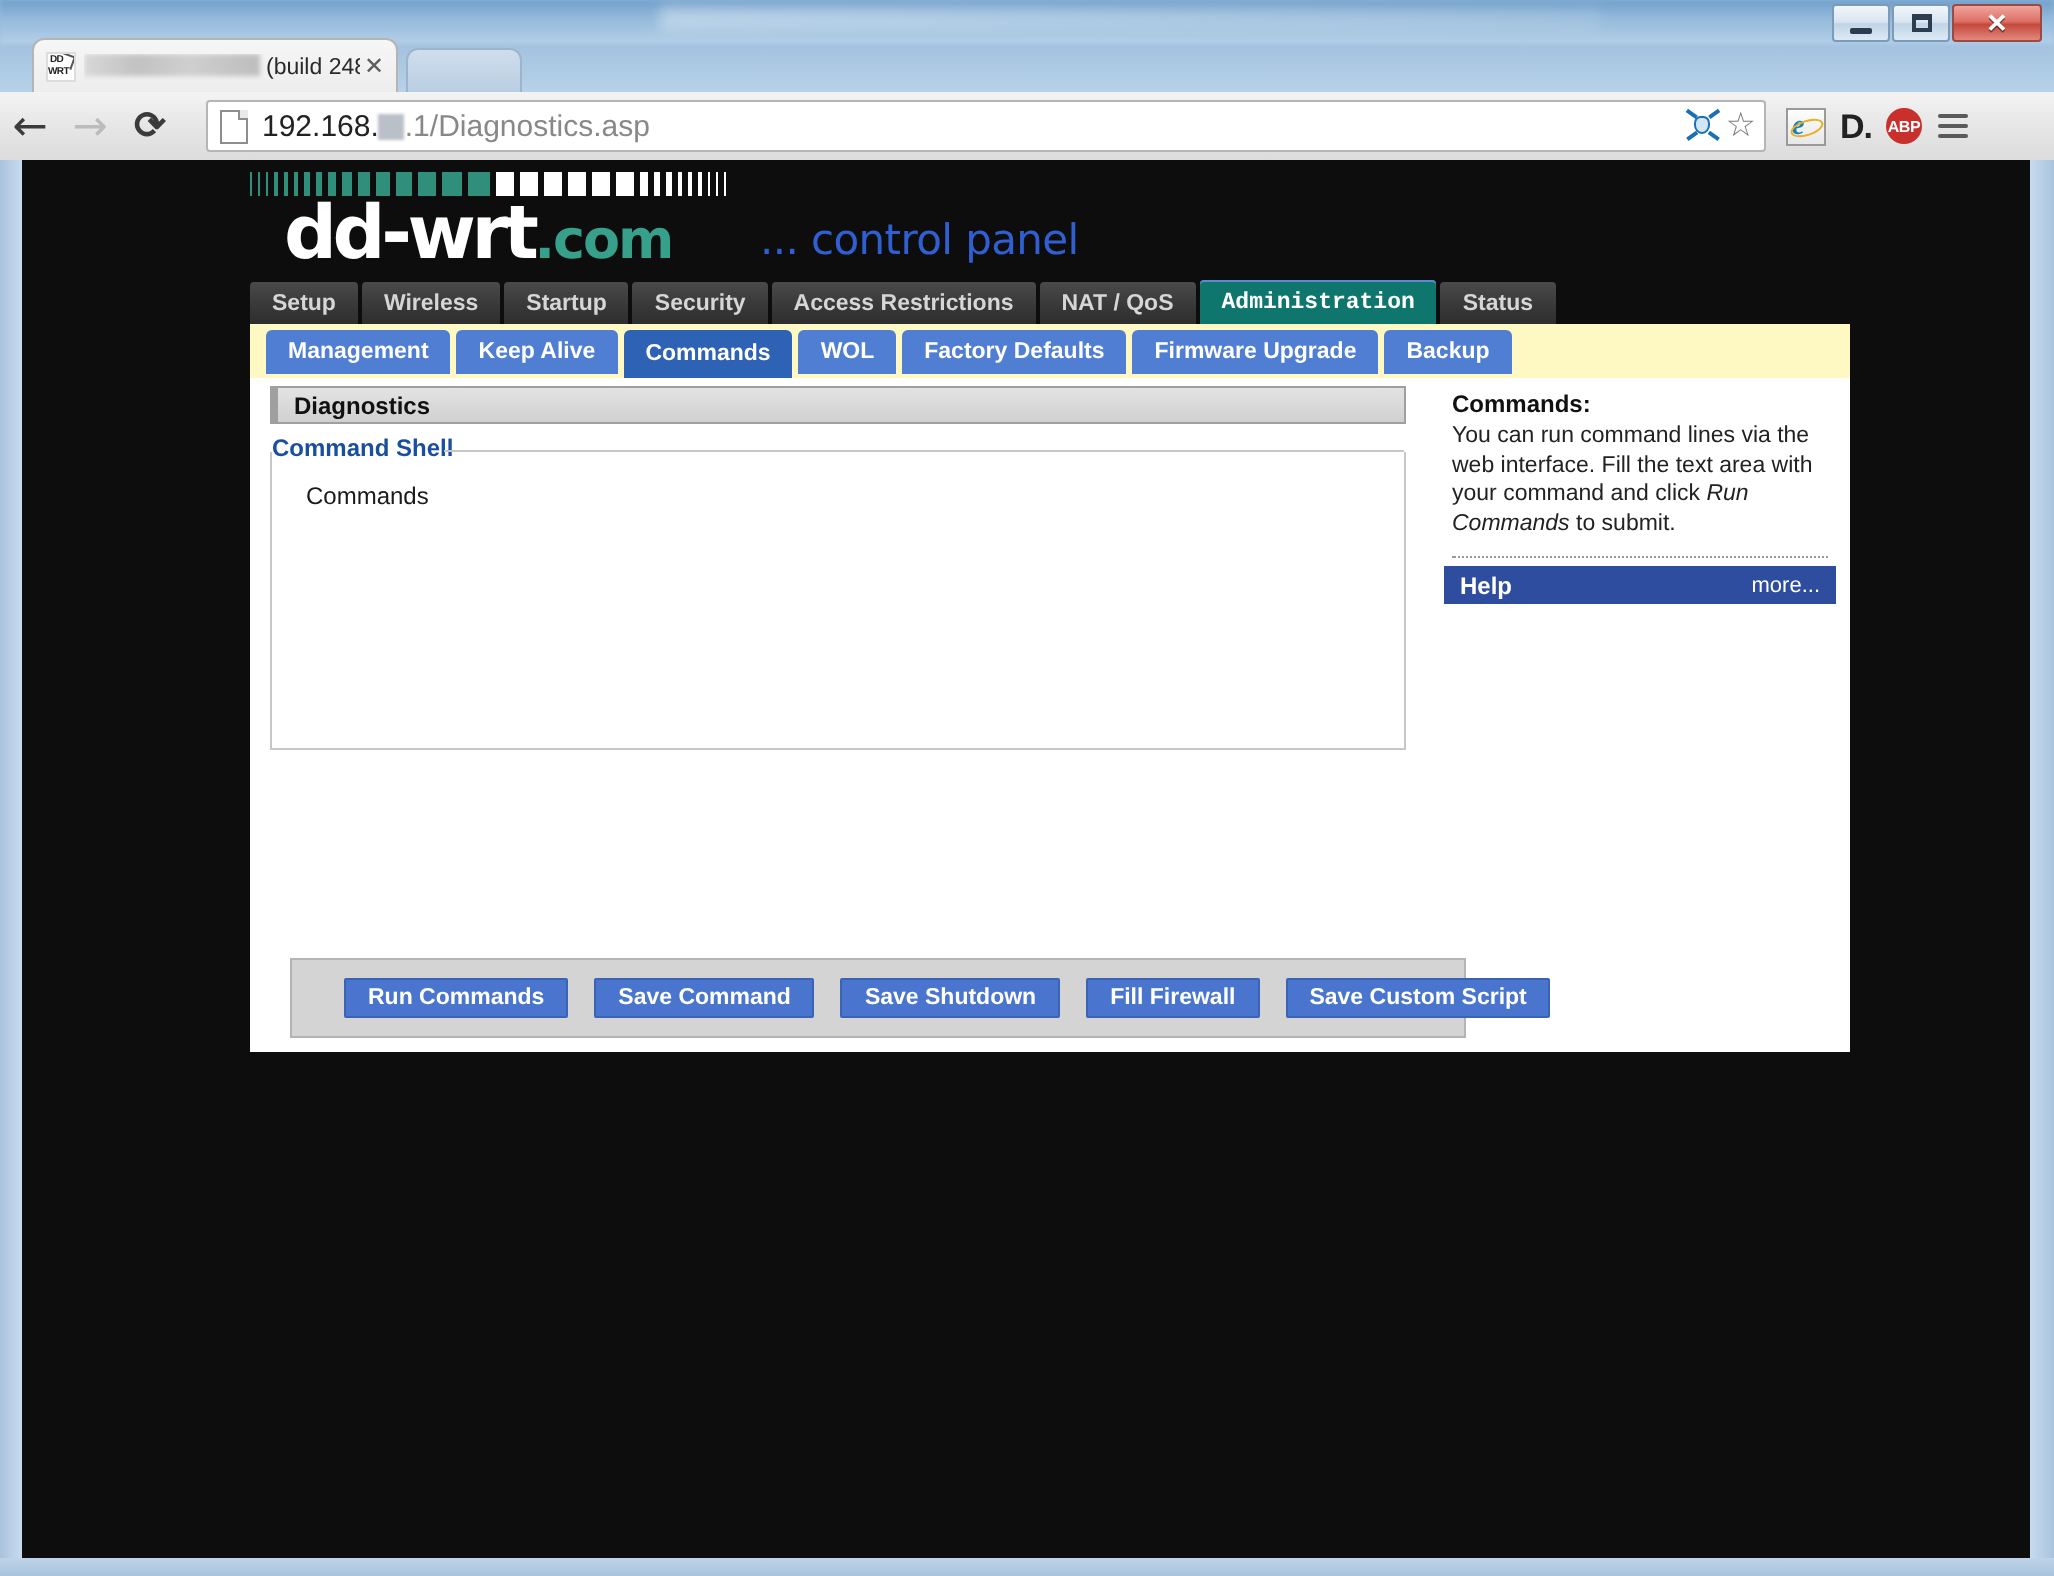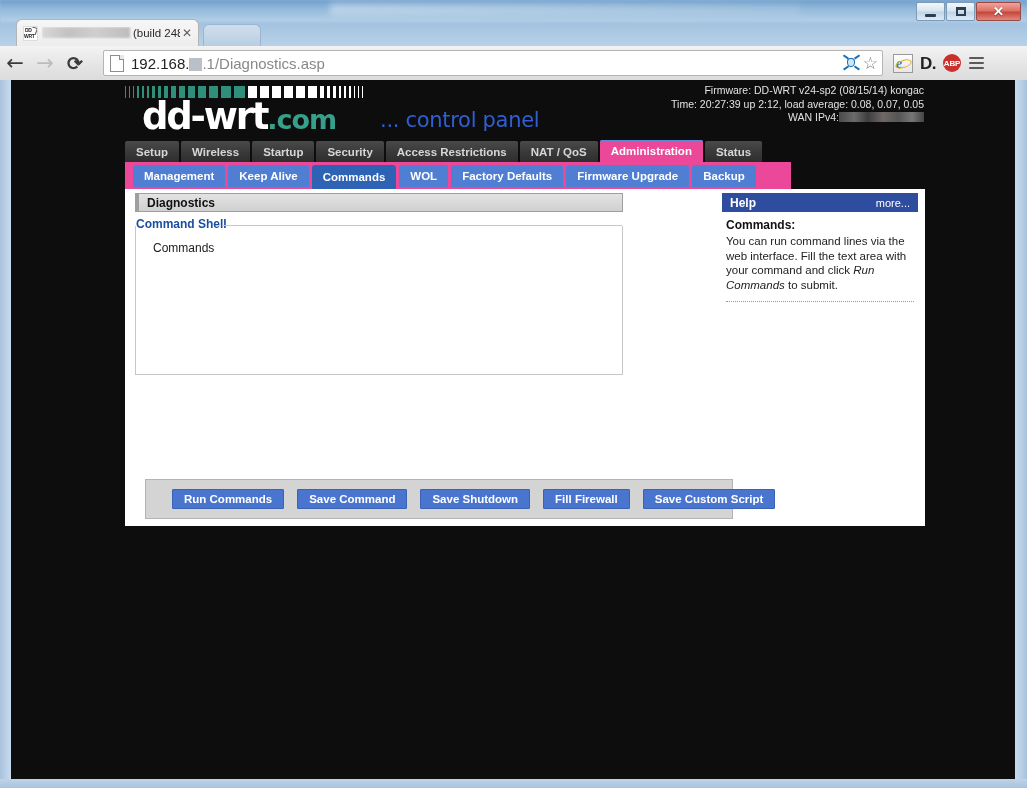--- a/index.html
+++ b/index.html
@@ -177,43 +177,44 @@
   
   #maintabs{position:absolute;left:114px;top:60px;height:22px;display:flex;align-items:flex-end;}
   .mtab{
     height:21px;margin-right:2px;padding:0 11px;
     background:linear-gradient(180deg,#4a4a4a 0%,#3a3a3a 50%,#2e2e2e 100%);
     color:#d6d6d6;font-size:11.5px;font-weight:bold;
     display:flex;align-items:center;border-radius:2px 2px 0 0;
     font-family:"Liberation Sans",sans-serif;white-space:nowrap;
   }
   .mtab.active{
-    background:#ec4899;color:#fff;height:22px;
+    background:#0f766e;color:#fff;height:22px;
     box-shadow:inset 0 1px 0 #5b8ad6;
+    font-family:Liberation Mono, monospace;
   }
   
   #subbar{
-    position:absolute;left:114px;top:82px;width:666px;height:27px;
-    background:#ec4899;
+    position:absolute;left:114px;top:82px;width:800px;height:27px;
+    background:#fef9c3;
   }
   #subtabs{position:absolute;left:8px;top:3px;height:24px;display:flex;align-items:flex-start;}
   .stab{
     height:22px;margin-right:3px;padding:0 11px;
     background:#4f7ed3;color:#fff;font-size:11.5px;font-weight:bold;
     display:flex;align-items:center;border-radius:3px 3px 0 0;
     font-family:"Liberation Sans",sans-serif;white-space:nowrap;
   }
   .stab.active{background:#2e62b5;height:24px;}
 
   
   #content{
     position:absolute;left:114px;top:109px;width:800px;height:337px;
     background:#fff;
   }
-  #leftcol{position:absolute;left:10px;top:0px;width:488px;}
+  #leftcol{position:absolute;left:10px;top:0px;width:568px;}
   #rightcol{position:absolute;left:597px;top:0px;width:196px;}
 
   #diagbar{
     margin-top:4px;height:19px;
     background:linear-gradient(180deg,#e3e3e3 0%,#d0d0d0 100%);
     border:1px solid #9f9f9f;border-left:4px solid #9f9f9f;
     display:flex;align-items:center;padding-left:8px;
     font-size:12px;font-weight:bold;color:#111;box-sizing:border-box;
     font-family:"Liberation Sans",sans-serif;
   }
@@ -402,25 +403,20 @@
             <i style="width: 3px; background: rgb(255, 255, 255);"></i>
             <i style="width: 2px; background: rgb(255, 255, 255);"></i>
             <i style="width: 2px; background: rgb(255, 255, 255);"></i>
             <i style="width: 2px; background: rgb(255, 255, 255);"></i>
             <i style="width: 1px; background: rgb(255, 255, 255);"></i>
             <i style="width: 1px; background: rgb(255, 255, 255);"></i>
             <i style="width: 1px; background: rgb(255, 255, 255);"></i>
           </div>
         <div id="logo"><span>dd-wrt</span><span class="com">.com</span></div>
         <div id="cpanel">... control panel</div>
-        <div id="sysinfo">
-          <div>Firmware: DD-WRT v24-sp2 (08/15/14) kongac</div>
-          <div>Time: 20:27:39 up 2:12, load average: 0.08, 0.07, 0.05</div>
-          <div><span>WAN IPv4:</span><span class="ipredact"></span></div>
-        </div>
       </div>
 
       <div id="maintabs">
           <div class="mtab">Setup</div>
           <div class="mtab">Wireless</div>
           <div class="mtab">Startup</div>
           <div class="mtab">Security</div>
           <div class="mtab">Access Restrictions</div>
           <div class="mtab">NAT / QoS</div>
           <div class="mtab active">Administration</div>
@@ -451,27 +447,27 @@
           <div id="btnbar">
               <div class="btn">Run Commands</div>
               <div class="btn">Save Command</div>
               <div class="btn">Save Shutdown</div>
               <div class="btn">Fill Firewall</div>
               <div class="btn">Save Custom Script</div>
             </div>
         </div>
 
         <div id="rightcol">
-          <div id="helpbar">
-            <span id="helptitle">Help</span>
-            <span id="helpmore">more...</span>
-          </div>
           <div id="helpbody">
             <div id="helpheading">Commands:</div>
             <div id="helptext"><span>You can run command lines via the web interface. Fill the text area with your command and click </span><em>Run Commands</em><span> to submit.</span></div>
             <div id="helpdivider"></div>
           </div>
+          <div id="helpbar">
+            <span id="helptitle">Help</span>
+            <span id="helpmore">more...</span>
+          </div>
         </div>
       </div>
 
     </div>
   </div>
 </div>
 
 </body></html>

